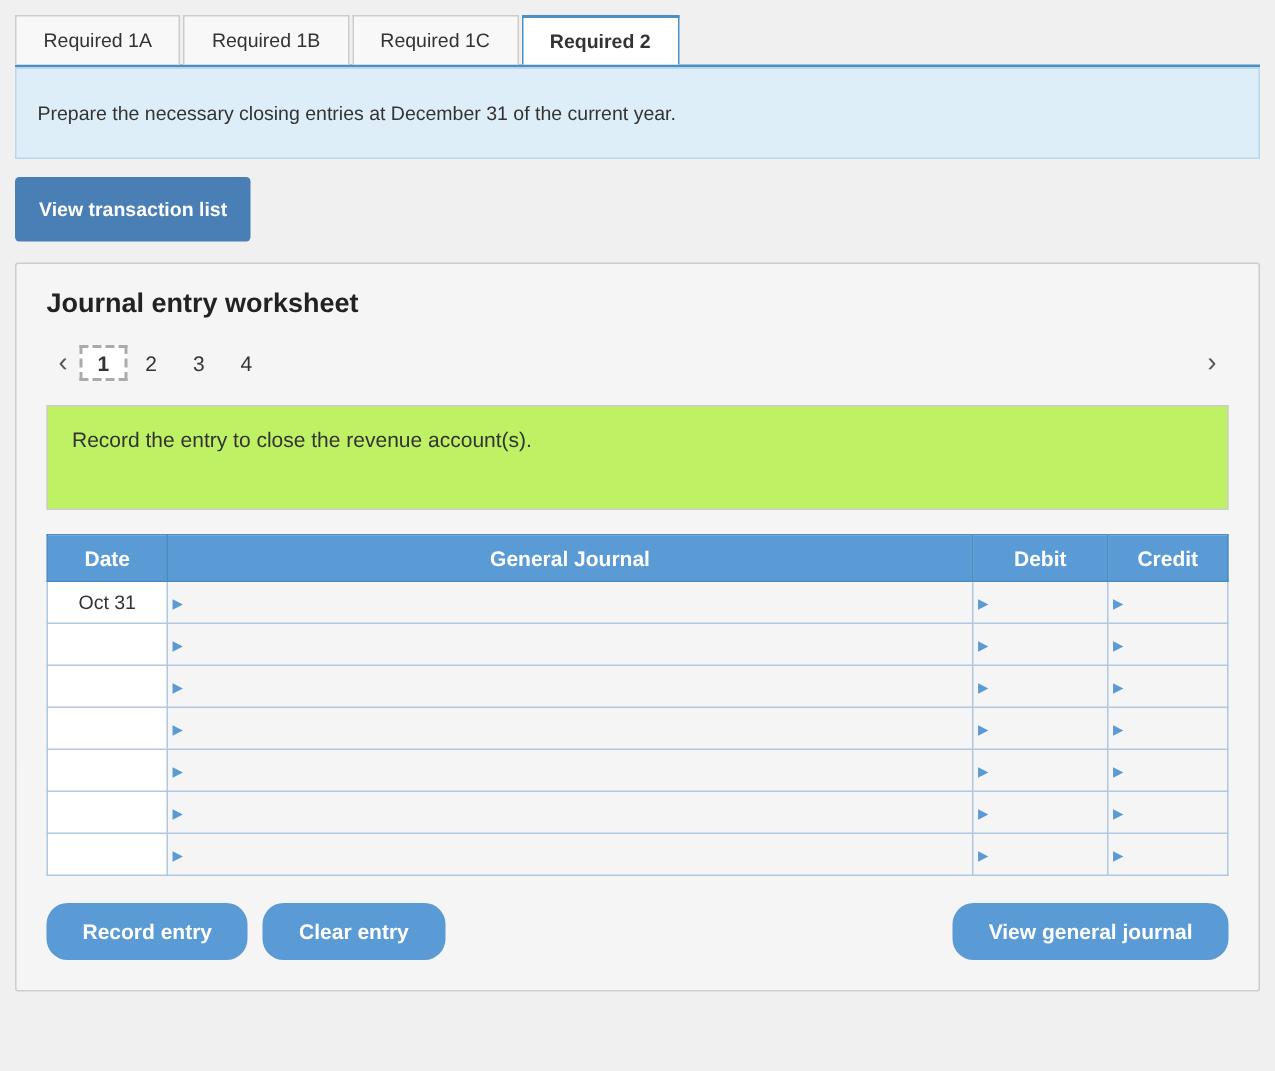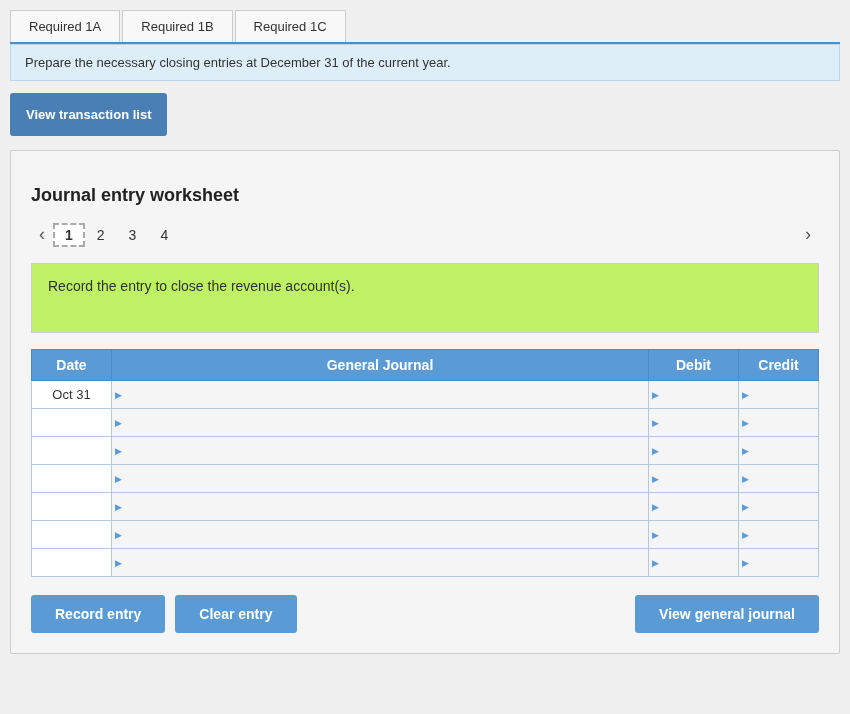--- a/index.html
+++ b/index.html
@@ -33,21 +33,21 @@
       border-left: 1px solid #4a90c4;
       border-right: 1px solid #4a90c4;
       font-weight: bold;
       color: #333;
     }
 
     
     .info-bar {
       background: #ddeef8;
       border: 1px solid #b8d6ec;
-      padding: 10px 14px;
+      padding: 22px 14px;
       font-size: 13px;
       color: #333;
       margin-bottom: 12px;
     }
 
     
     .btn-blue {
       background: #4a7fb5;
       color: #fff;
       border: none;
@@ -65,21 +65,20 @@
       border-radius: 2px;
       padding: 16px 20px 20px 20px;
       margin-top: 14px;
     }
 
     .worksheet-title {
       font-size: 18px;
       font-weight: bold;
       margin-bottom: 14px;
       color: #222;
-      margin-top: 18px;
     }
 
     
     .pagination {
       display: flex;
       align-items: center;
       margin-bottom: 14px;
       gap: 0;
     }
     .page-arrow {
@@ -186,35 +185,36 @@
       align-items: center;
     }
     .btn-action {
       background: #5b9bd5;
       color: #fff;
       border: none;
       padding: 11px 24px;
       font-size: 14px;
       font-weight: bold;
       cursor: pointer;
-      border-radius: 3px;
+      border-radius: 14px;
       margin-right: 10px;
     }
     .btn-action.right { margin-left: auto; margin-right: 0; }
   </style>
 </head>
 <body>
 
 
 
 
 <div class="tabs">
   <div class="tab">Required 1A</div>
   <div class="tab">Required 1B</div>
   <div class="tab">Required 1C</div>
+  <div class="tab active">Required 2</div>
 </div>
 
 
 <div class="info-bar">
   <span>Prepare the necessary closing entries at December 31 of the current year.</span>
 </div>
 
 
 <button class="btn-blue">View transaction list</button>
 

